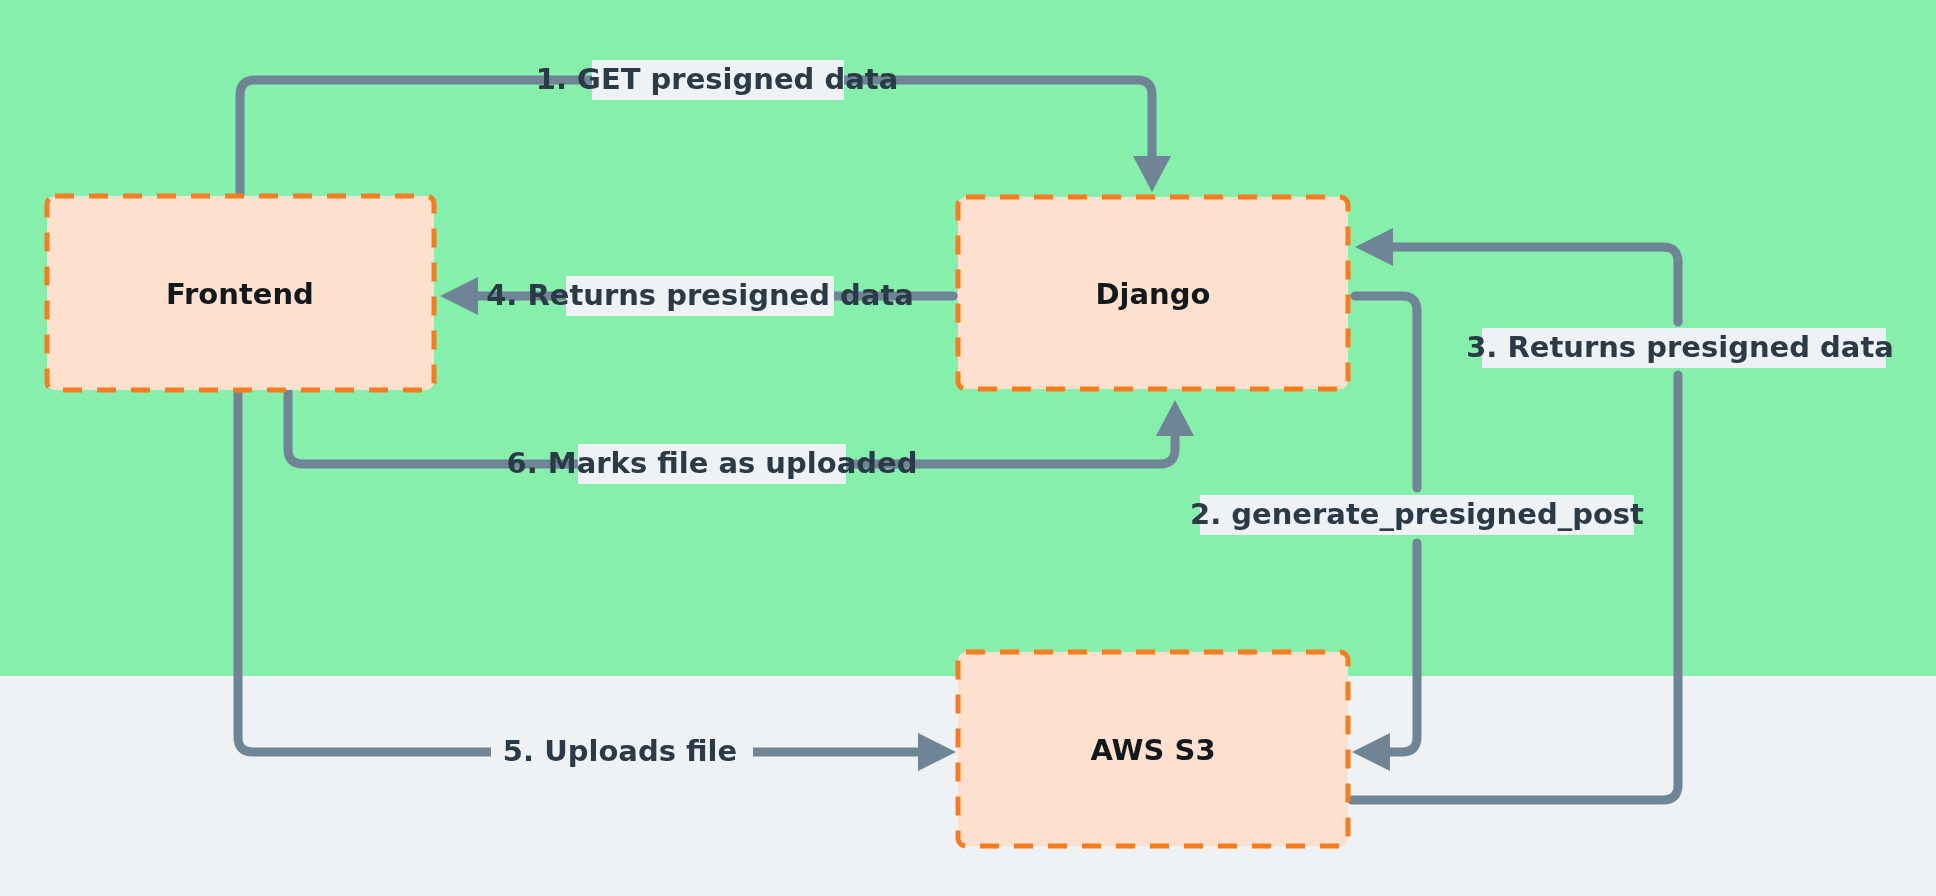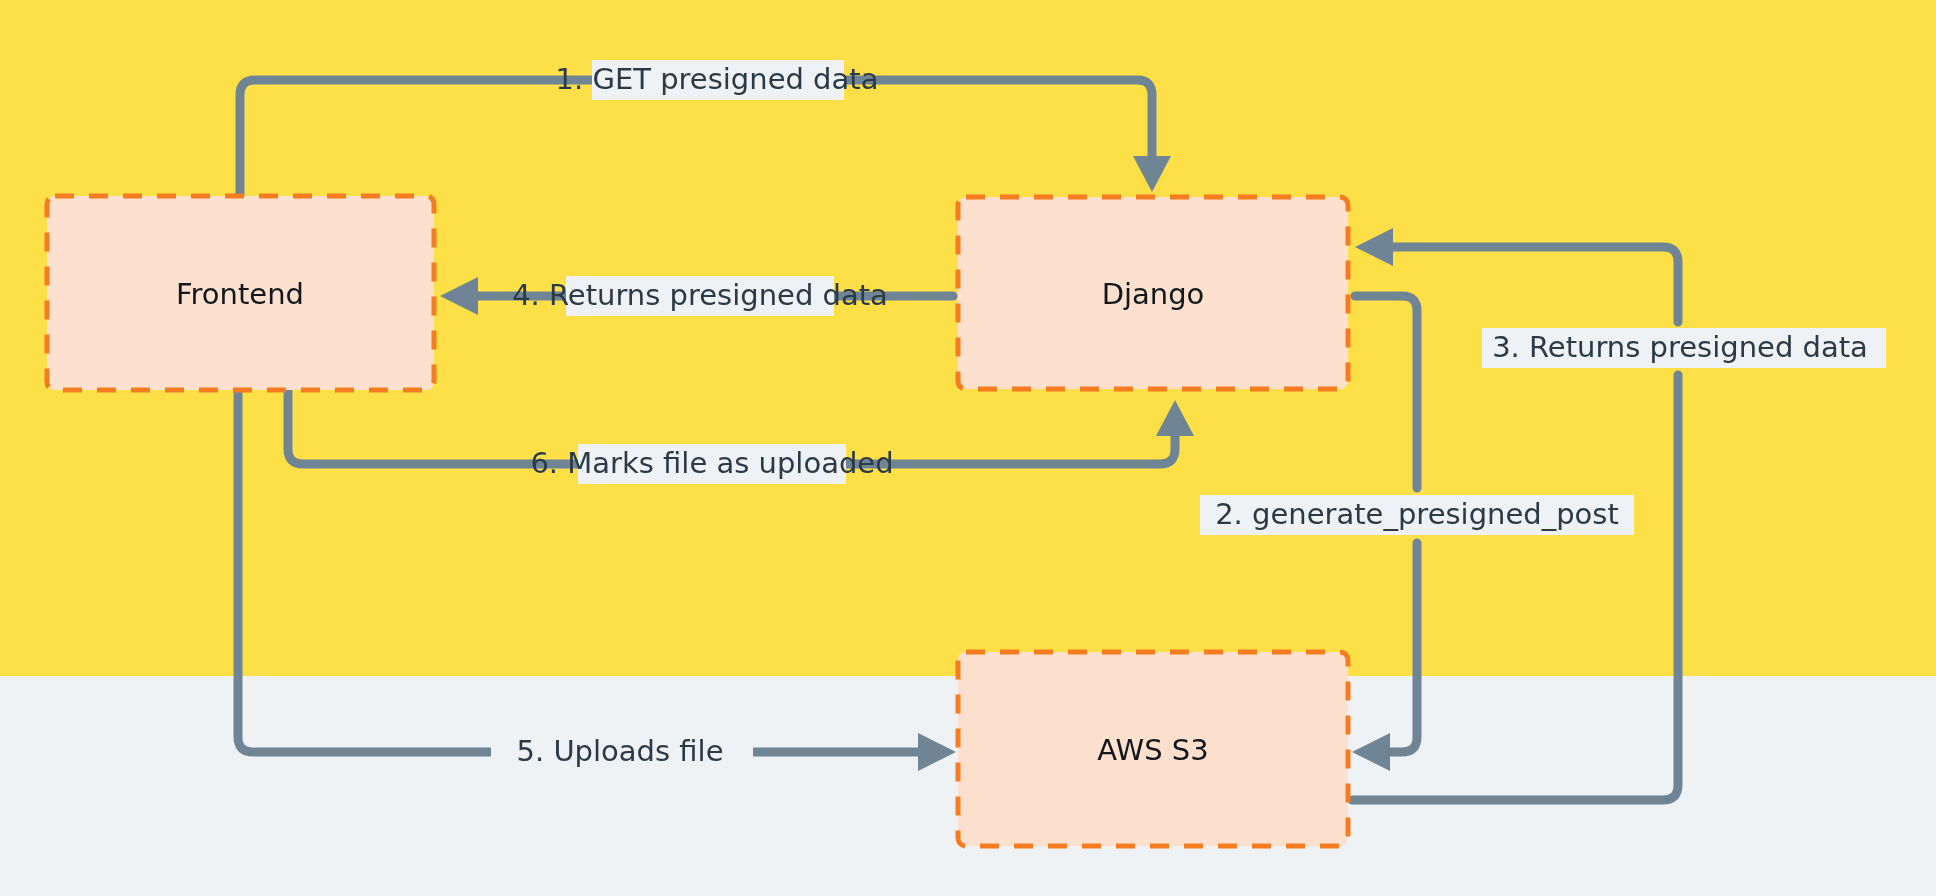--- a/index.html
+++ b/index.html
@@ -10,21 +10,22 @@
   body {
     width: 1936px;
     height: 896px;
     overflow: hidden;
     font-family: "DejaVu Sans", sans-serif;
   }
   #diagram-root {
     position: relative;
     width: 1936px;
     height: 676px;
-    background: #fde047;
+    background: #86efac;
+    font-weight: bold;
   }
   svg#flow {
     position: absolute;
     left: 0;
     top: 0;
     width: 1936px;
     height: 896px;
     display: block;
   }
   .node-rect {

